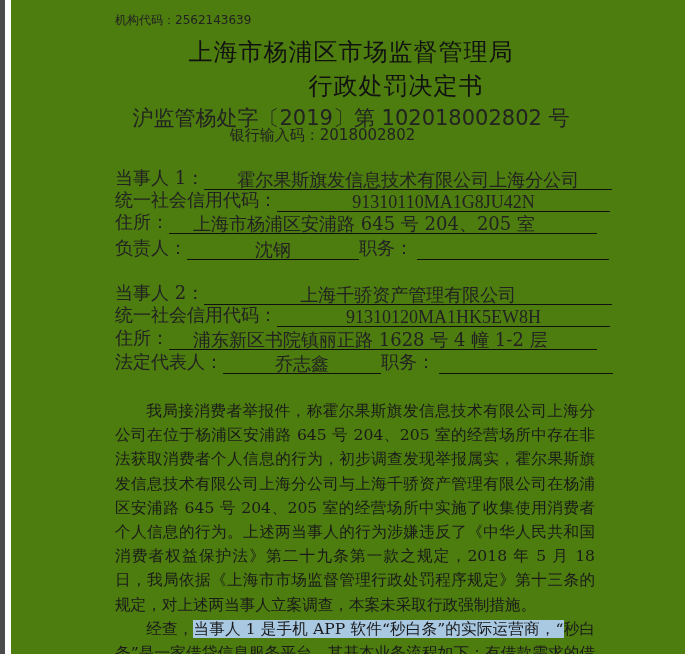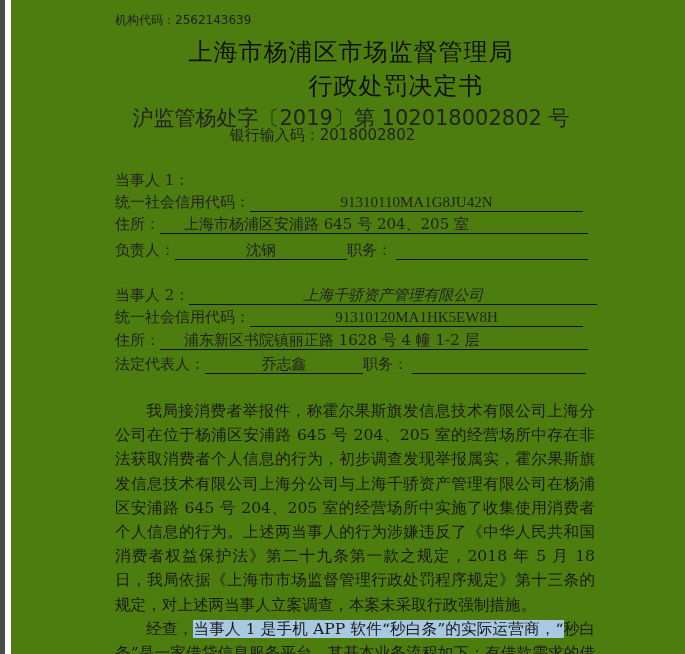--- a/index.html
+++ b/index.html
@@ -10,21 +10,21 @@
     color: #1a1a1a;
   }
   .left-strip { position: absolute; left: 0; top: 0; width: 5px; height: 654px; background: #4b4b4b; }
   .page { position: absolute; left: 11px; top: 0; width: 680px; height: 654px; background: #4d7c0f; }
   .org-code { position: absolute; left: 104px; top: 12px; font-size: 12px; font-family: "DejaVu Sans", sans-serif; color: #222; }
   .title1 { position: absolute; left: 0; width: 680px; top: 36px; text-align: center; font-size: 24px; font-family: "DejaVu Sans", sans-serif; letter-spacing: 1px; color: #111; }
   .title2 { position: absolute; left: 0; width: 680px; top: 70px; text-align: center; font-size: 24px; font-family: "DejaVu Sans", sans-serif; letter-spacing: 1px; color: #111; padding-left: 45px; }
   .docno { position: absolute; left: 0; width: 680px; top: 104px; text-align: center; font-size: 21px; font-family: "DejaVu Sans", sans-serif; color: #222; }
   .bankcode { position: absolute; left: 0; width: 623px; top: 126px; text-align: center; font-size: 15px; font-family: "DejaVu Sans", sans-serif; color: #222; }
 
-  .field { position: absolute; left: 104px; height: 22px; font-size: 15px; display: flex; align-items: flex-end; }
+  .field { position: absolute; left: 104px; height: 22px; font-size: 18px; display: flex; align-items: flex-end; }
   .field .label { white-space: nowrap; color: #222; }
   .field .line { border-bottom: 1.5px solid #111; height: 18px; display: flex; align-items: flex-end; justify-content: center; color: #222; white-space: nowrap; }
   .field .value { padding-bottom: 0; line-height: 18px; }
 
   .para { position: absolute; left: 104px; width: 480px; font-size: 15.6px; line-height: 24.2px; color: #1a1a1a; text-align: justify; }
   .para p { margin: 0; }
   .indent { text-indent: 2em; }
   .hl { background: #a9c8e2; }
 </style>
 </head>
@@ -40,20 +40,23 @@
 
   <div class="title1">上海市杨浦区市场监督管理局</div>
   <div class="title2">行政处罚决定书</div>
   <div class="docno">沪监管杨处字〔2019〕第 102018002802 号</div>
   <div class="bankcode">
     <span>银行输入码：</span><span>2018002802</span>
   </div>
 
   <div class="field" style="top:168px;">
     <span class="label">当事人 1：</span>
+    <span class="line" style="width:408px;">
+        <span class="value">霍尔果斯旗发信息技术有限公司上海分公司</span>
+      </span>
   </div>
   <div class="field" style="top:190px;">
     <span class="label">统一社会信用代码：</span>
     <span class="line" style="width:333px;">
         <span class="value" style="font-family:'Liberation Serif',serif;">91310110MA1G8JU42N</span>
       </span>
   </div>
   <div class="field" style="top:212px;">
     <span class="label">住所：</span>
     <span class="line" style="width:428px; justify-content:flex-start; padding-left:24px; box-sizing:border-box;">
@@ -66,21 +69,21 @@
         <span class="value">沈钢</span>
       </span>
     <span class="label">职务：</span>
     <span class="line" style="width:192px; margin-left:4px;">
         <span class="value"></span>
       </span>
   </div>
 
   <div class="field" style="top:283px;">
     <span class="label">当事人 2：</span>
-    <span class="line" style="width:408px;font-style:italic;">
+    <span class="line" style="width:408px;">
         <span class="value">上海千骄资产管理有限公司</span>
       </span>
   </div>
   <div class="field" style="top:305px;">
     <span class="label">统一社会信用代码：</span>
     <span class="line" style="width:333px;">
         <span class="value" style="font-family:'Liberation Serif',serif;">91310120MA1HK5EW8H</span>
       </span>
   </div>
   <div class="field" style="top:328px;">

